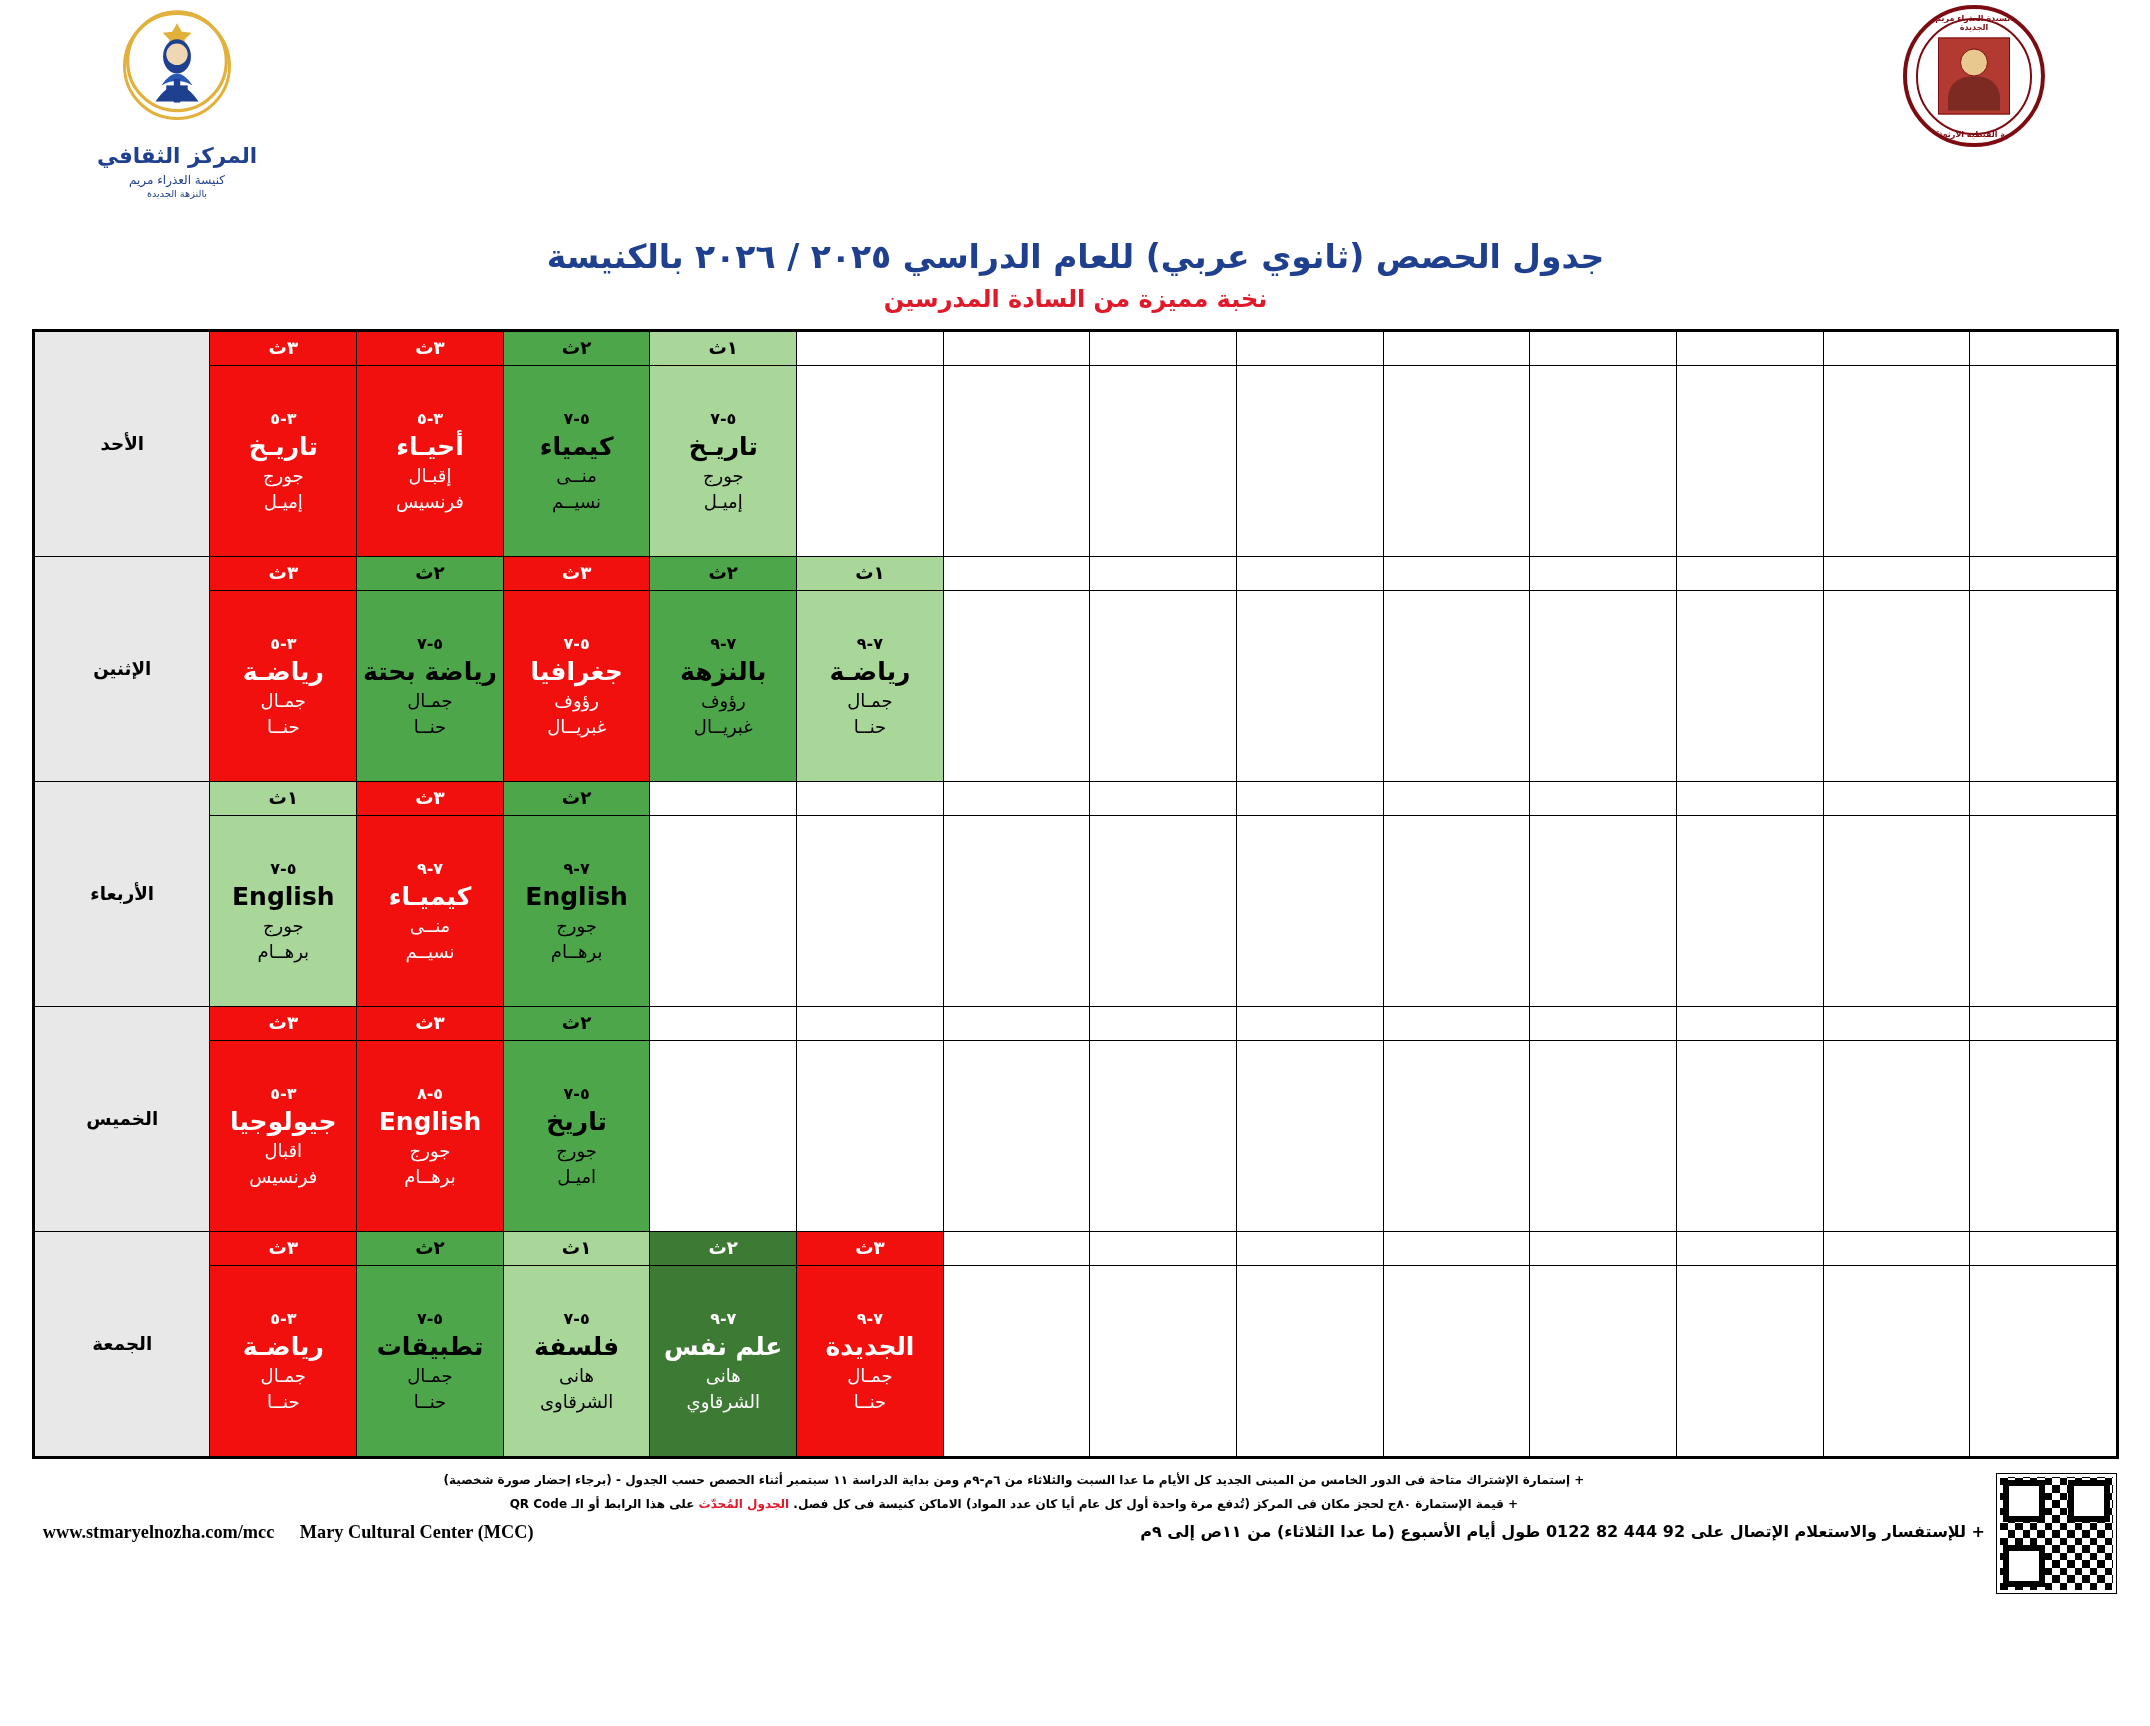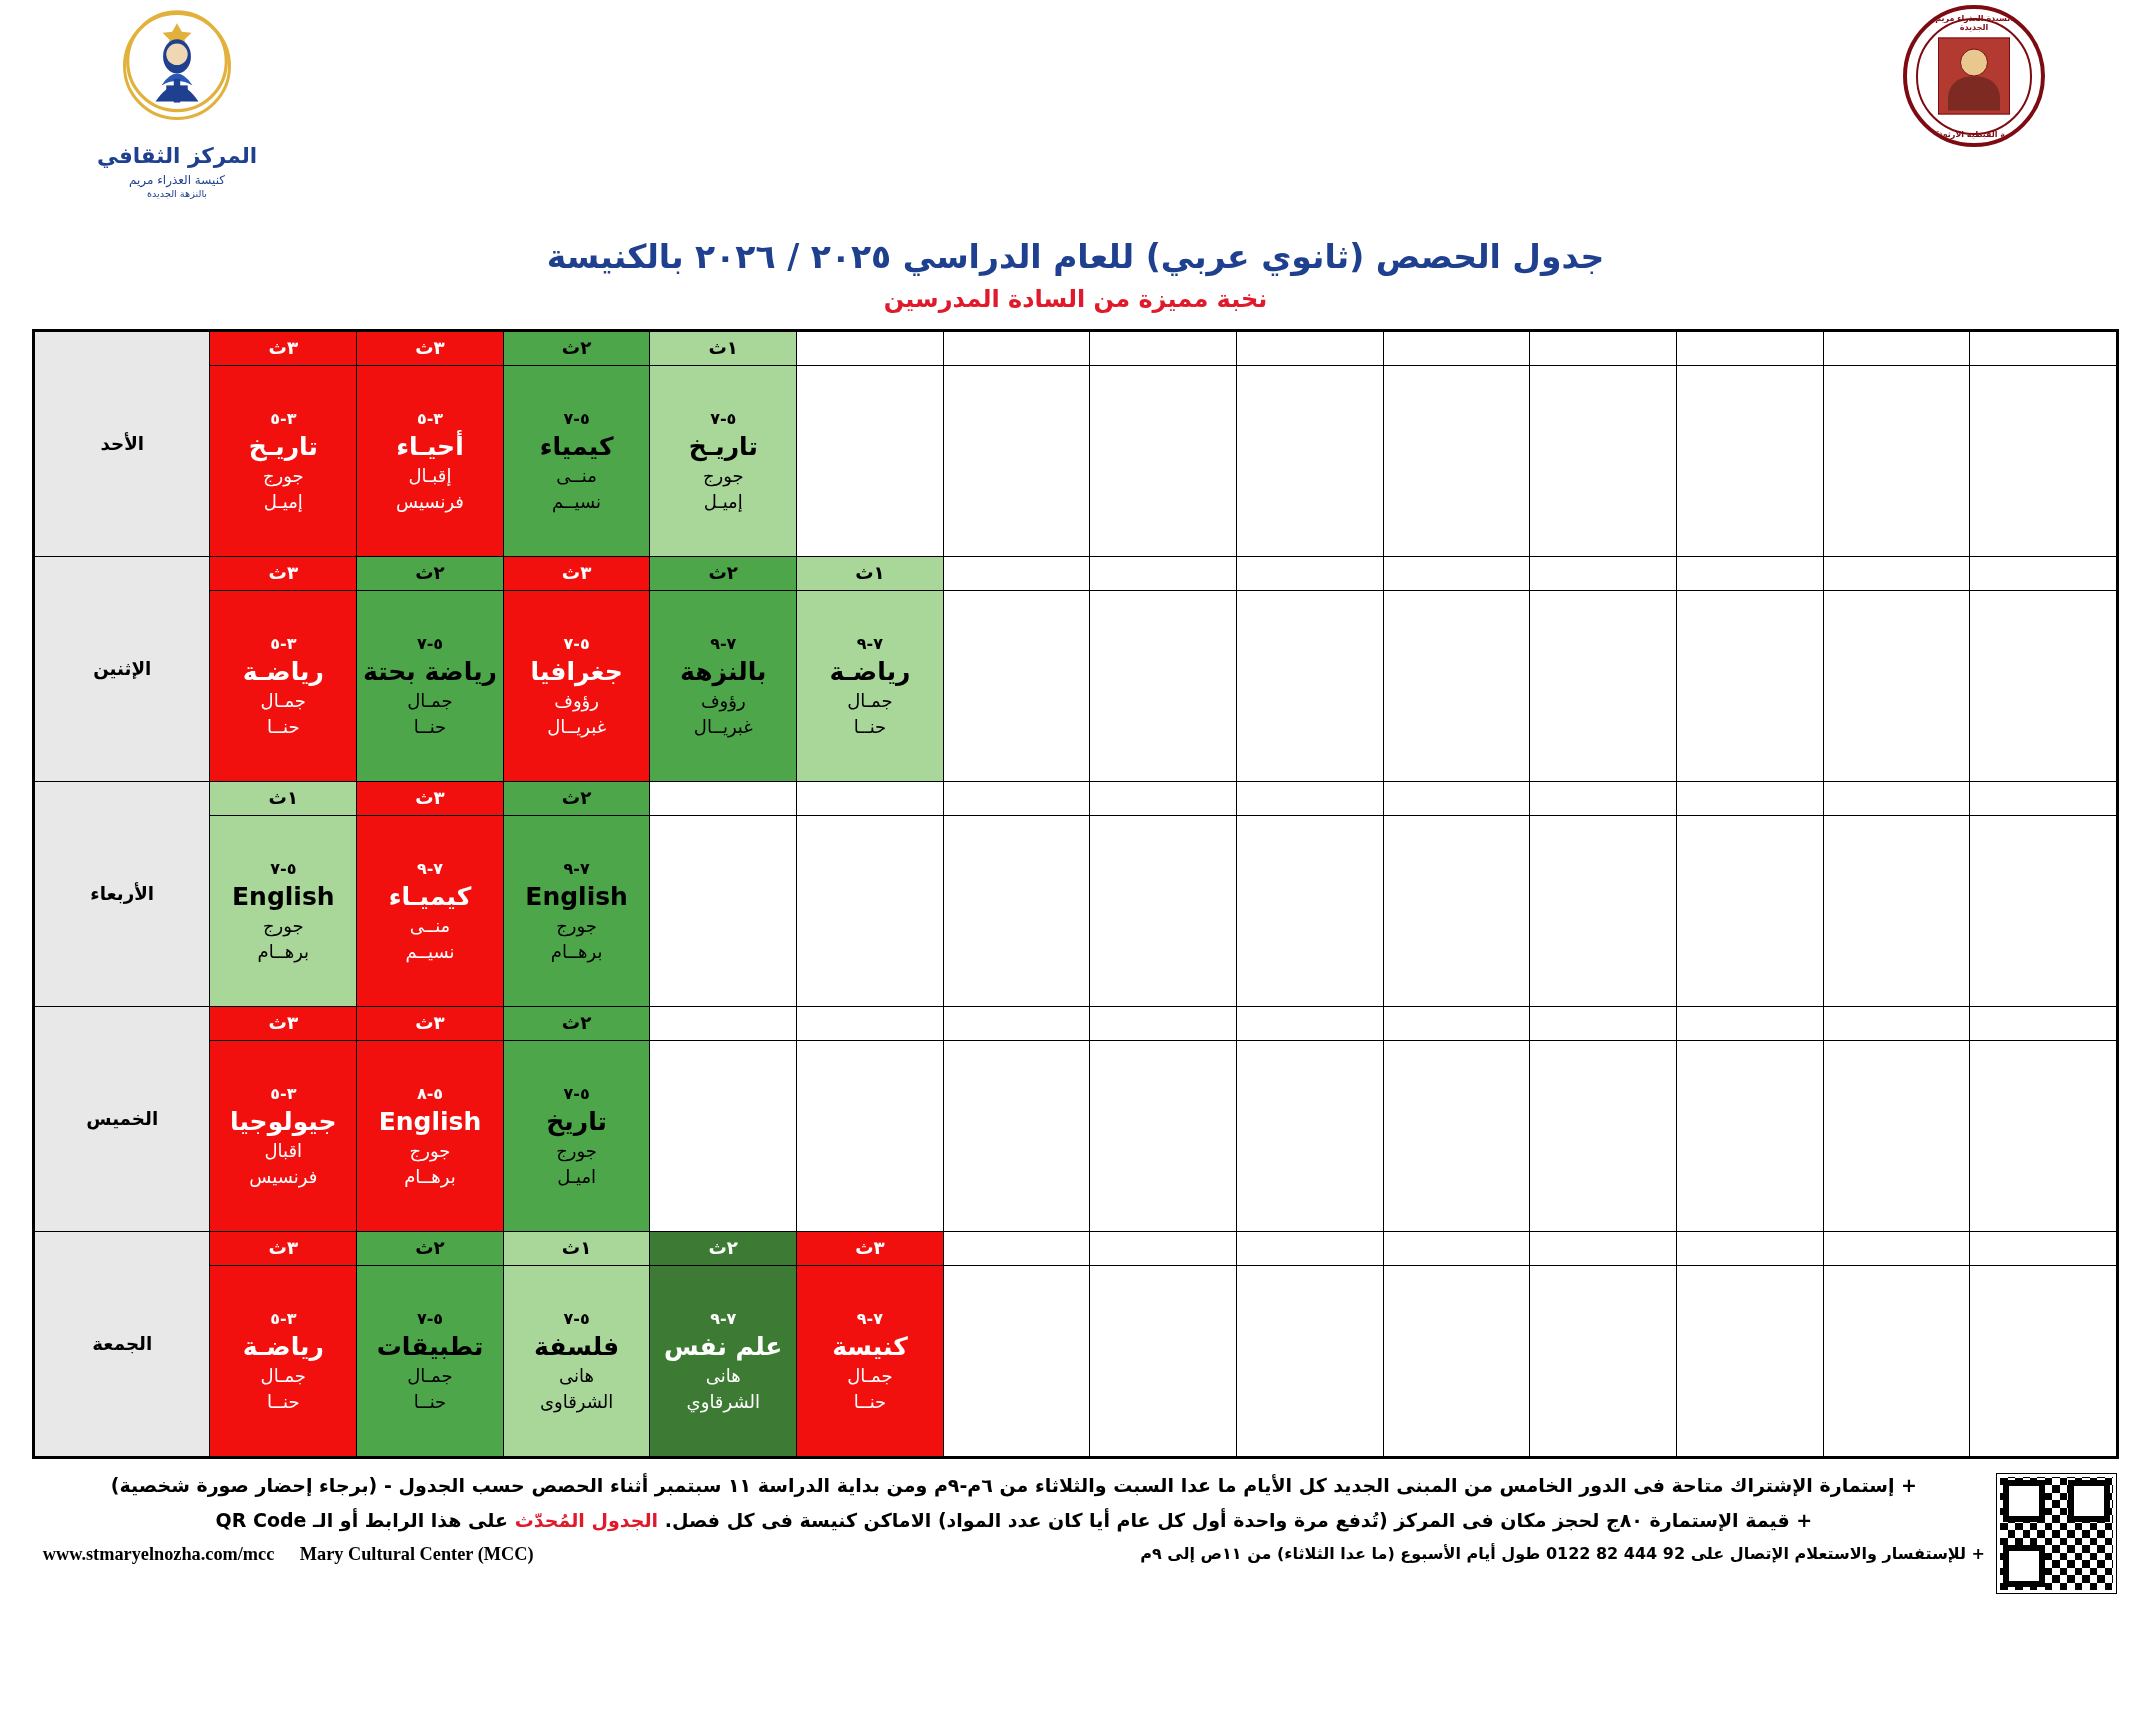--- a/index.html
+++ b/index.html
@@ -316,21 +316,21 @@
   .qr .q1 { top: 3.2px; left: 3.2px; }
   .qr .q2 { top: 3.2px; right: 3.2px; }
   .qr .q3 { bottom: 3.2px; left: 3.2px; }
 
   .notes {
     margin-right: 134px;
     text-align: right;
     padding-left: 10.8px;
   }
   .note-line {
-    font-size: 19px;
+    font-size: 12px;
     line-height: 1.55;
     margin-bottom: 5.4px;
     font-weight: bold;
   }
   .note-line.center { text-align: center; }
   .red { color: #e0192b; }
   .mcc-line {
     text-align: center;
     font-size: 18.3px;
     font-weight: bold;
@@ -668,21 +668,21 @@
             <td class="blank"></td>
             <td class="blank"></td>
             <td class="blank"></td>
             <td class="blank"></td>
             <td class="blank"></td>
             <td class="blank"></td>
             <td class="blank"></td>
             <td class="c-red">
               <div class="cell">
                 <div class="time">٧-٩</div>
-                <div class="subject">كنيسة</div>
+                <div class="subject">الجديدة</div>
                 <div class="teacher1">جمـال</div>
                 <div class="teacher2">حنــا</div>
               </div>
             </td>
             <td class="c-dark">
               <div class="cell">
                 <div class="time">٧-٩</div>
                 <div class="subject">علم نفس</div>
                 <div class="teacher1">هانى</div>
                 <div class="teacher2">الشرقاوي</div>

